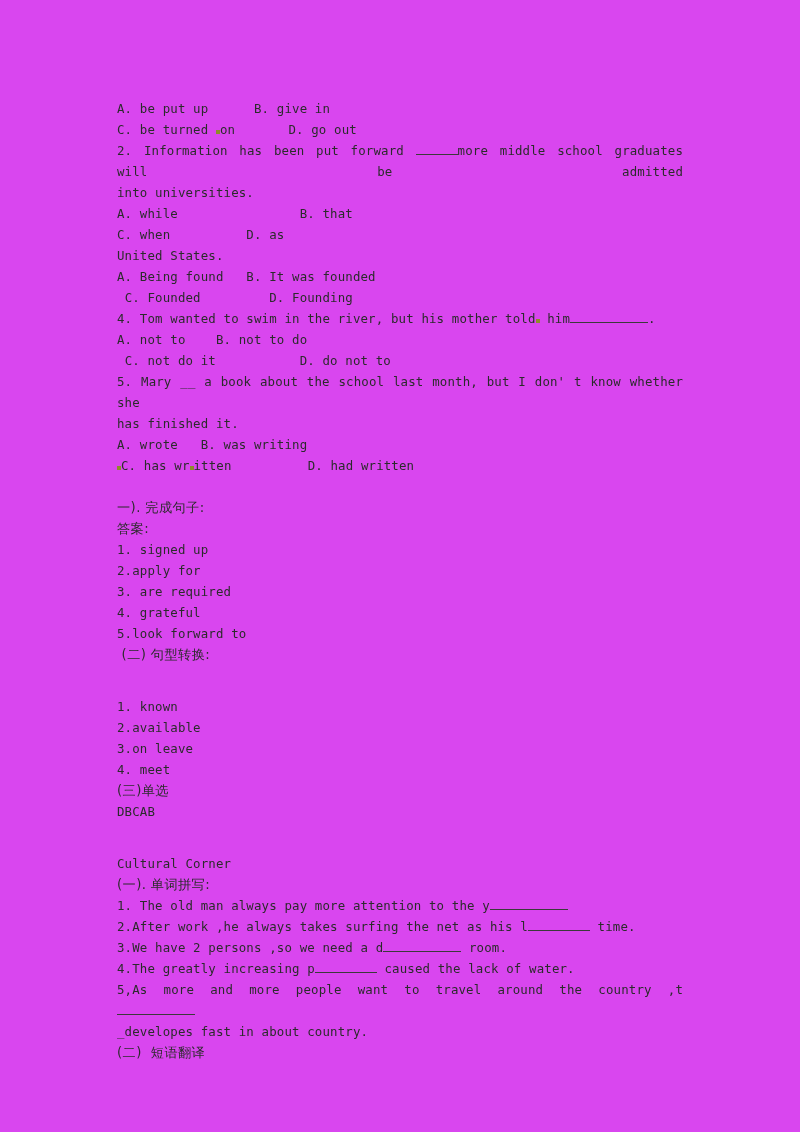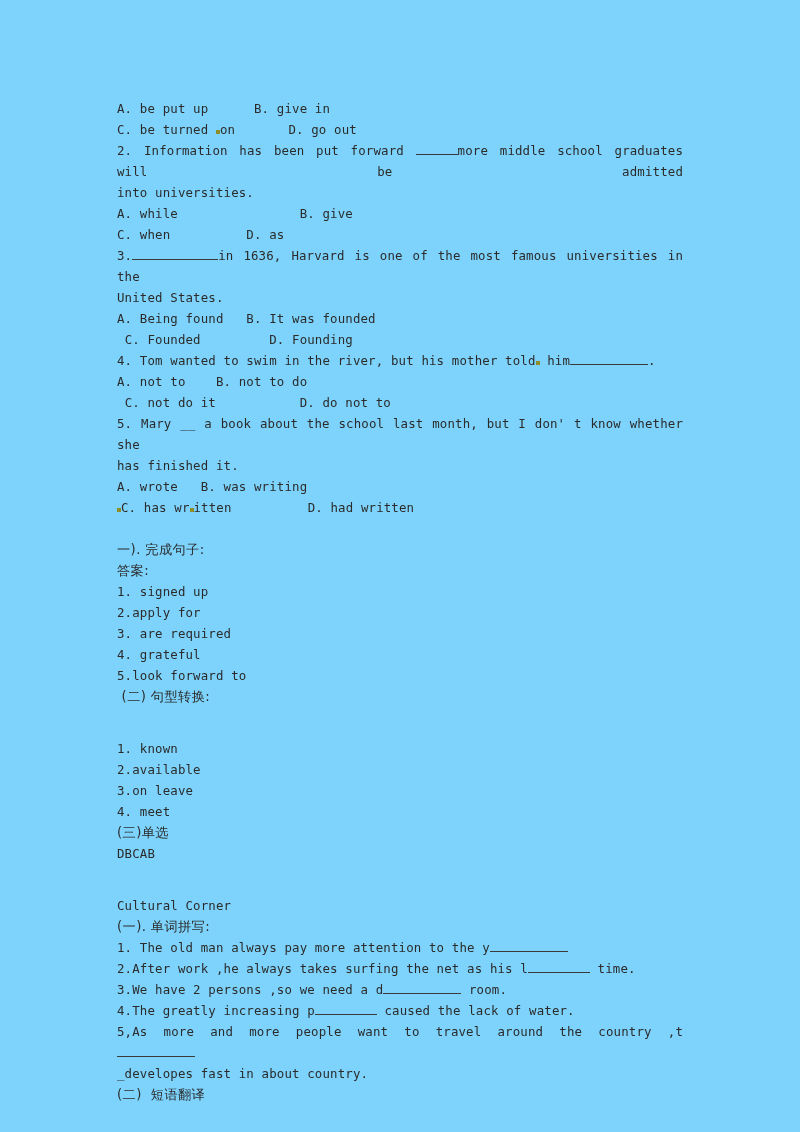--- a/index.html
+++ b/index.html
@@ -14,21 +14,21 @@
     overflow: hidden;
     font-family: "DejaVu Sans Mono", "Liberation Mono", monospace;
     color: #2b2b2b;
   }
   .page {
     position: absolute;
     left: 0;
     top: 0;
     width: 800px;
     height: 1132px;
-    background: #7dd3fc;
+    background: #d946ef;
   }
   .content {
     position: absolute;
     left: 117px;
     top: 98px;
     width: 566px;
   }
   .ln {
     font-size: 12.4px;
     line-height: 21px;
@@ -71,24 +71,23 @@
 <body>
 
 <div class="page">
   <div class="content">
 
     <div class="ln">A. be put up      B. give in</div>
     <div class="ln"><span>C. be turned </span><span class="mark"></span><span>on       D. go out</span></div>
 
     <div class="ln just"><span>2. Information has been put forward </span><span class="ul ul-xs"></span><span>more middle school graduates will be admitted</span></div>
     <div class="ln">into universities.</div>
-    <div class="ln">A. while                B. give</div>
+    <div class="ln">A. while                B. that</div>
     <div class="ln">C. when          D. as</div>
 
-    <div class="ln just"><span>3.</span><span class="ul ul-xl"></span><span>in 1636, Harvard is one of the most famous universities in the</span></div>
     <div class="ln">United States.</div>
     <div class="ln">A. Being found   B. It was founded</div>
     <div class="ln"> C. Founded         D. Founding</div>
 
     <div class="ln"><span>4. Tom wanted to swim in the river, but his mother told</span><span class="mark"></span><span> him</span><span class="ul ul-lg"></span><span>.</span></div>
     <div class="ln">A. not to    B. not to do</div>
     <div class="ln"> C. not do it           D. do not to</div>
 
     <div class="ln just"><span>5. Mary __ a book about the school last month, but I don'</span><span> t know whether she</span></div>
     <div class="ln">has finished it.</div>

